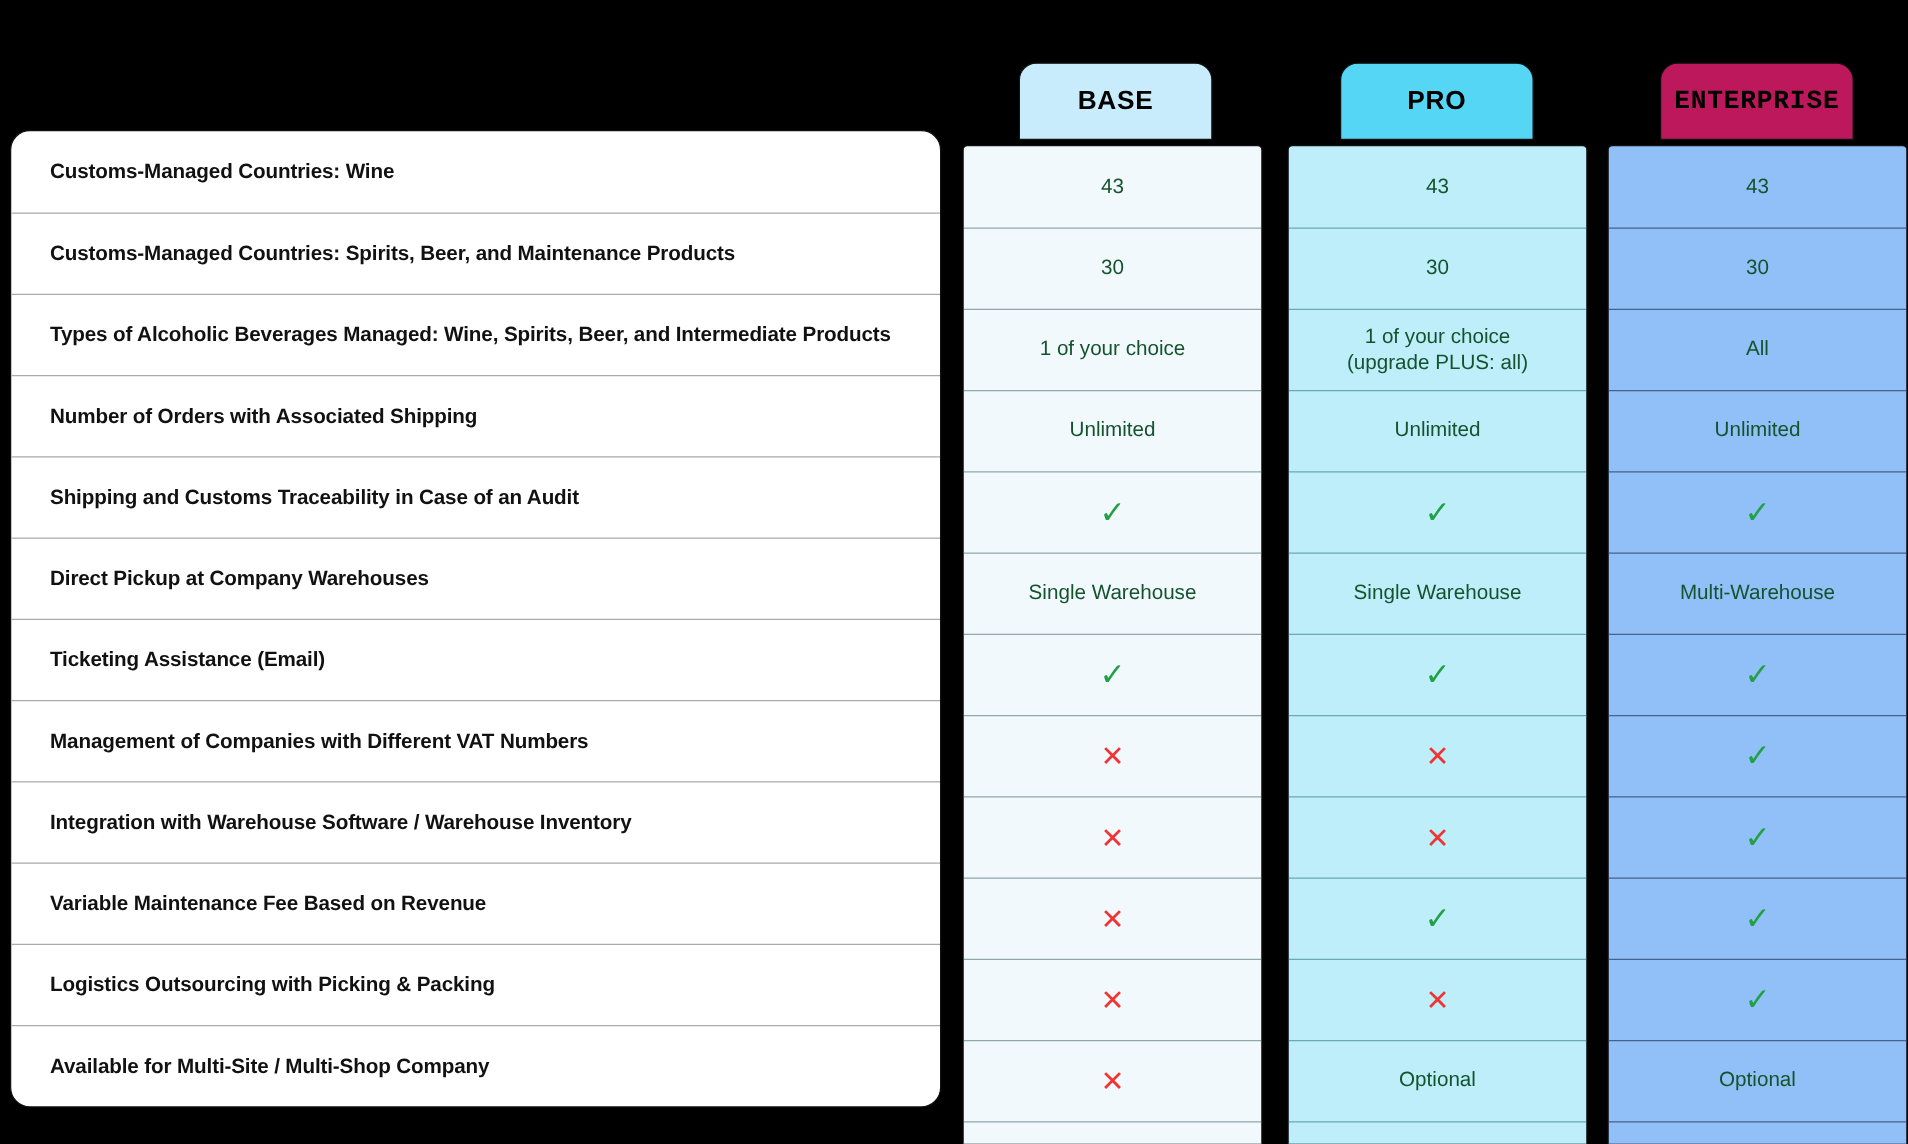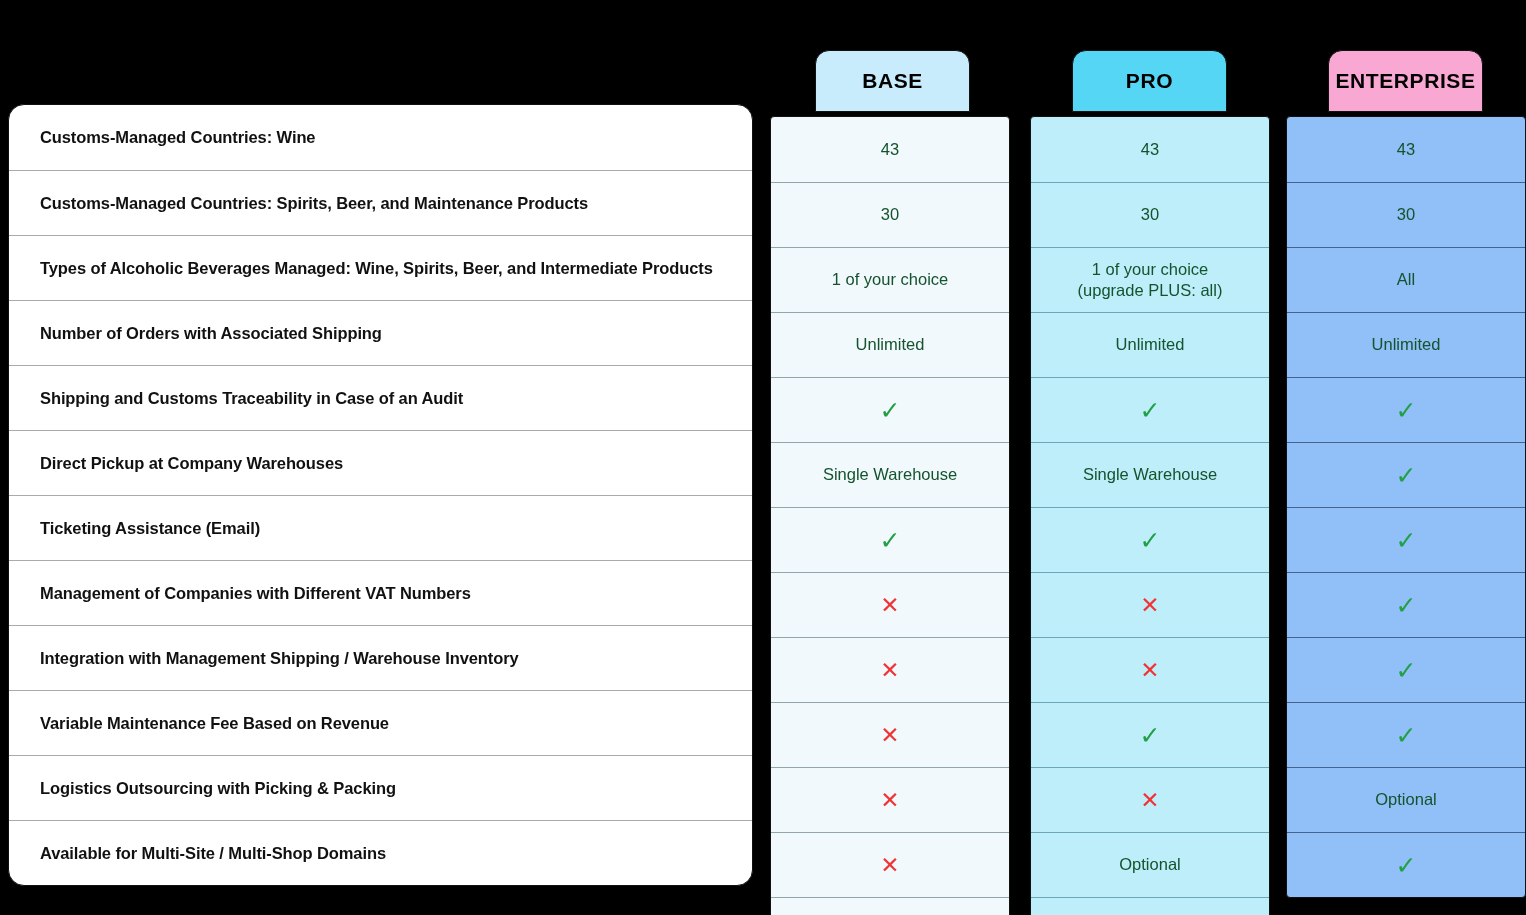--- a/index.html
+++ b/index.html
@@ -42,21 +42,21 @@
     align-items: center;
     justify-content: center;
     font-size: 21px;
     font-weight: bold;
     letter-spacing: 0.6px;
     color: #000000;
   }
 
   .tab-base { left: 815px; width: 155px; background: #c8ecfb; }
   .tab-pro  { left: 1072px; width: 155px; background: #55d6f5; }
-  .tab-ent  { left: 1328px; width: 155px; background: #f9a8d4; }
+  .tab-ent  { left: 1328px; width: 155px; background: #be185d; font-family: Liberation Mono, monospace; }
 
   
   .col {
     position: absolute;
     top: 72px;
     width: 240px;
     border: 1.5px solid #111;
     border-radius: 4px;
     overflow: hidden;
   }
@@ -157,30 +157,30 @@
       <div class="cell h-std">
         <span>Direct Pickup at Company Warehouses</span>
       </div>
       <div class="cell h-std">
         <span>Ticketing Assistance (Email)</span>
       </div>
       <div class="cell h-std">
         <span>Management of Companies with Different VAT Numbers</span>
       </div>
       <div class="cell h-std">
-        <span>Integration with Management Shipping / Warehouse Inventory</span>
+        <span>Integration with Warehouse Software / Warehouse Inventory</span>
       </div>
       <div class="cell h-std">
         <span>Variable Maintenance Fee Based on Revenue</span>
       </div>
       <div class="cell h-std">
         <span>Logistics Outsourcing with Picking &amp; Packing</span>
       </div>
       <div class="cell h-std">
-        <span>Available for Multi-Site / Multi-Shop Domains</span>
+        <span>Available for Multi-Site / Multi-Shop Company</span>
       </div>
     </div>
 
   <div class="col col-base" id="col-base">
       <div class="cell h-std">
         <span class="two-line">43</span>
       </div>
       <div class="cell h-std">
         <span class="two-line">30</span>
       </div>
@@ -270,20 +270,23 @@
       <div class="cell h-tall">
         <span class="two-line">All</span>
       </div>
       <div class="cell h-std">
         <span class="two-line">Unlimited</span>
       </div>
       <div class="cell h-std">
         <span class="mark mark-yes">✓</span>
       </div>
       <div class="cell h-std">
+        <span class="two-line">Multi-Warehouse</span>
+      </div>
+      <div class="cell h-std">
         <span class="mark mark-yes">✓</span>
       </div>
       <div class="cell h-std">
         <span class="mark mark-yes">✓</span>
       </div>
       <div class="cell h-std">
         <span class="mark mark-yes">✓</span>
       </div>
       <div class="cell h-std">
         <span class="mark mark-yes">✓</span>

